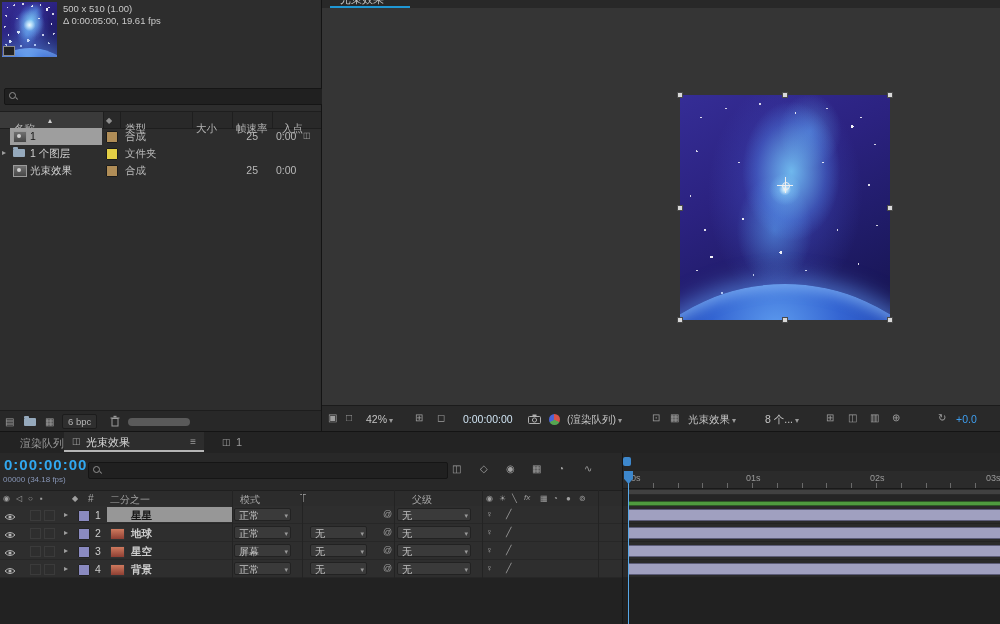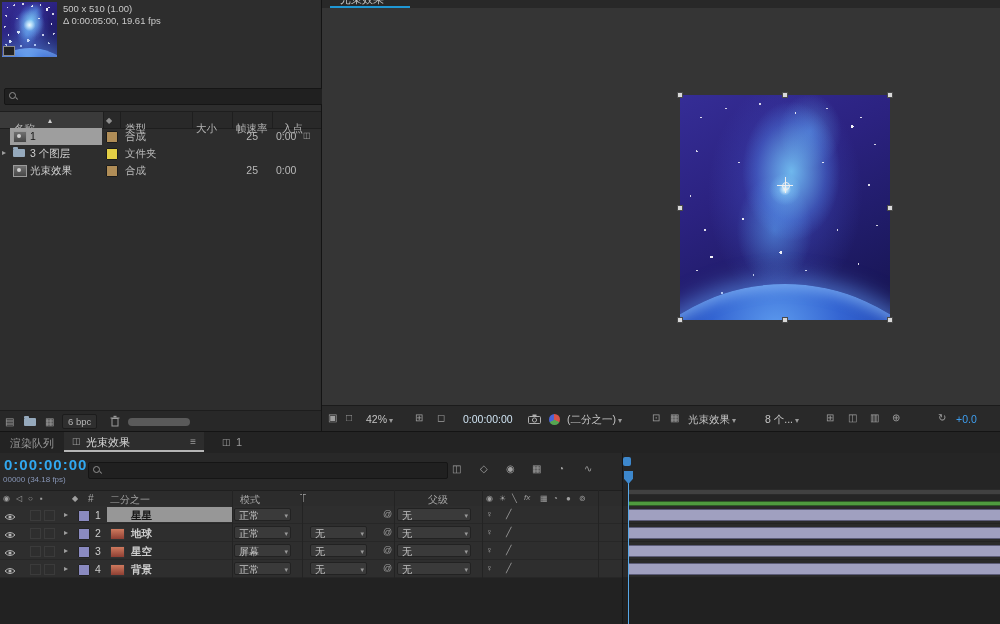--- a/index.html
+++ b/index.html
@@ -167,21 +167,21 @@
       <span class="tag" style="left: 106px; background: rgb(176, 141, 87);"></span>
       <span class="ptext" style="left:125px;">合成</span>
       <span class="ptext fps">25</span>
       <span class="ptext" style="left:276px;">0:00</span>
       <span class="icn" style="left:303px;top:4px;font-size:8px;">◫</span>
     </div>
 
     <div class="prow" style="top:145px;">
       <span class="icn" style="left:2px;top:4px;font-size:8px;">▸</span>
       <span class="folder" style="left:13px;"></span>
-      <span class="ptext pname" style="left:30px;">3 个图层</span>
+      <span class="ptext pname" style="left:30px;">1 个图层</span>
       <span class="tag" style="left: 106px; background: rgb(227, 207, 69);"></span>
       <span class="ptext" style="left:125px;">文件夹</span>
     </div>
 
     <div class="prow" style="top:162px;">
       <span class="compicon" style="left:13px;"></span>
       <span class="ptext pname" style="left:30px;">光束效果</span>
       <span class="tag" style="left: 106px; background: rgb(176, 141, 87);"></span>
       <span class="ptext" style="left:125px;">合成</span>
       <span class="ptext fps">25</span>
@@ -237,37 +237,37 @@
       <span class="icn" style="left:115px;top:7px;">◻</span>
       <span class="tbtxt" style="left:141px;color:#cfe3f2;">0:00:00:00</span>
       <span class="abs" style="left:206px;top:8px;">
         <svg width="13" height="10" viewBox="0 0 13 10">
             <rect x="0.5" y="2.5" width="12" height="7" rx="1" fill="none" stroke="#b0b0b0"></rect>
             <circle cx="6.5" cy="6" r="2.1" fill="none" stroke="#b0b0b0"></circle>
             <rect x="4.5" y="0.5" width="4" height="2" fill="#b0b0b0"></rect>
           </svg>
       </span>
       <span class="channels" style="left:227px;top:8px;"></span>
-      <span class="tbtxt" style="left:245px;"><span>(二分之一)</span><span class="caret">▾</span></span>
+      <span class="tbtxt" style="left:245px;"><span>(渲染队列)</span><span class="caret">▾</span></span>
       <span class="icn" style="left:330px;top:7px;">⊡</span>
       <span class="icn" style="left:348px;top:7px;">▦</span>
       <span class="tbtxt" style="left:366px;"><span>光束效果</span><span class="caret">▾</span></span>
       <span class="tbtxt" style="left:443px;"><span>8 个...</span><span class="caret">▾</span></span>
       <span class="icn" style="left:504px;top:7px;">⊞</span>
       <span class="icn" style="left:526px;top:7px;">◫</span>
       <span class="icn" style="left:548px;top:7px;">▥</span>
       <span class="icn" style="left:570px;top:7px;">⊕</span>
       <span class="icn" style="left:616px;top:7px;">↻</span>
       <span class="tbtxt" style="left:634px;color:#3f9ff0;">+0.0</span>
     </div>
   </section>
 
   <section class="tl">
     <div class="tl-tabs">
-      <span class="txt" style="left:10px;top:4px;color:#9a9a9a;">渲染队列</span>
+      <span class="txt" style="left:20px;top:4px;color:#9a9a9a;">渲染队列</span>
       <div class="tab-active">
         <span class="icn" style="left:8px;top:5px;font-size:9px;">◫</span>
         <span class="txt" style="left:22px;top:3px;color:#d6d6d6;">光束效果</span>
         <span class="icn" style="right:8px;top:5px;">≡</span>
       </div>
       <span class="icn" style="left:222px;top:6px;font-size:9px;">◫</span>
       <span class="txt" style="left:236px;top:4px;color:#9a9a9a;">1</span>
     </div>
 
     <div class="tl-left">
@@ -289,21 +289,21 @@
         <span class="icn" style="left:3px;top:4px;font-size:8px;">◉</span>
         <span class="icn" style="left:16px;top:4px;font-size:8px;">◁</span>
         <span class="icn" style="left:28px;top:4px;font-size:8px;">○</span>
         <span class="icn" style="left:40px;top:4px;font-size:8px;">▪</span>
         <span class="icn" style="left:72px;top:4px;font-size:8px;">◆</span>
         <span class="txt" style="left:88px;top:2px;">#</span>
         <span class="txt" style="left:110px;top:2px;">二分之一</span>
         <span class="txt" style="left:240px;top:2px;">模式</span>
         <span class="txt" style="left:300px;top:2px;">T</span>
         <span class="txt" style="left:297px;top:2px;margin-top:26px;">TrkMat</span>
-        <span class="txt" style="left:428px;top:2px;">父级</span>
+        <span class="txt" style="left:412px;top:2px;">父级</span>
         <span class="icn" style="left:486px;top:4px;font-size:8px;">◉</span>
         <span class="icn" style="left:499px;top:4px;font-size:8px;">☀</span>
         <span class="icn" style="left:512px;top:4px;font-size:8px;">╲</span>
         <span class="icn" style="left:524px;top:3px;font-size:8px;font-style:italic;">fx</span>
         <span class="icn" style="left:540px;top:4px;font-size:8px;">▦</span>
         <span class="icn" style="left:553px;top:4px;font-size:8px;">◔</span>
         <span class="icn" style="left:566px;top:4px;font-size:8px;">●</span>
         <span class="icn" style="left:579px;top:4px;font-size:8px;">⊚</span>
       </div>
 
@@ -390,20 +390,27 @@
       <div class="abs" style="left:0;top:125px;width:622px;height:47px;background:#222;"></div>
       <span class="vline" style="left:232px;"></span>
       <span class="vline" style="left:302px;"></span>
       <span class="vline" style="left:394px;"></span>
       <span class="vline" style="left:482px;"></span>
       <span class="vline" style="left:598px;"></span>
     </div>
 
     <div class="tl-right">
       <span class="nav-handle"></span>
+      <div class="ruler">
+        <span class="txt" style="left:8px;top:2px;">0s</span>
+        <span class="txt" style="left:123px;top:2px;">01s</span>
+        <span class="txt" style="left:247px;top:2px;">02s</span>
+        <span class="txt" style="left:363px;top:2px;">03s</span>
+        <span class="ticks"></span>
+      </div>
       <div class="workarea"></div>
 
       <div class="rowstrip" style="top:53px;"></div>
       <div class="rowstrip" style="top:71px;"></div>
       <div class="rowstrip" style="top:89px;"></div>
       <div class="rowstrip" style="top:107px;"></div>
 
       <div class="greenbar" style="background: rgb(79, 155, 63);"></div>
       <div class="bar" style="top: 56px; background: rgb(160, 160, 192);"></div>
       <div class="bar" style="top: 74px; background: rgb(160, 160, 192);"></div>

